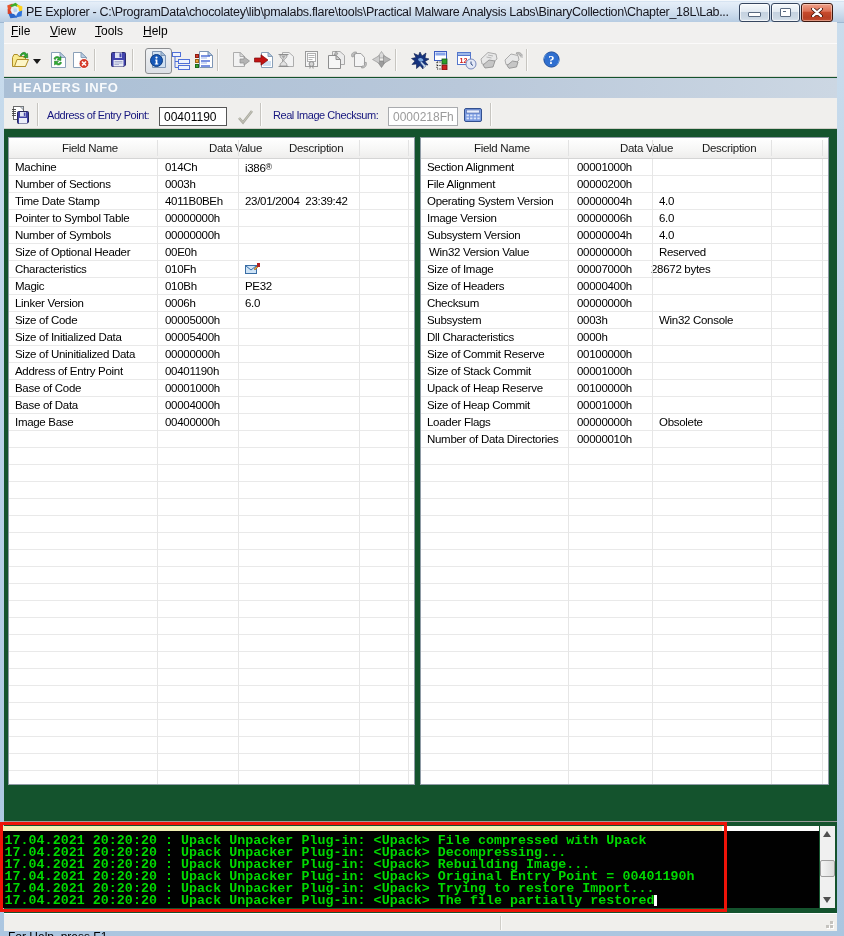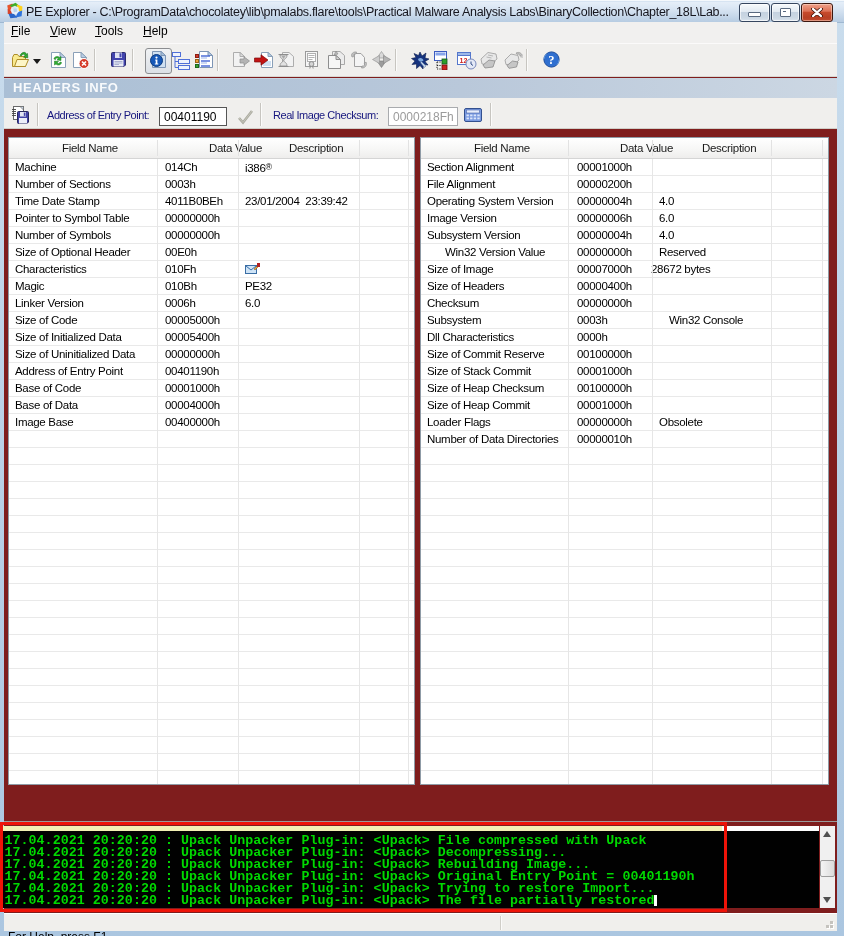--- a/index.html
+++ b/index.html
@@ -22,21 +22,21 @@
   #btn-close{left:801px;width:30px;
     background:linear-gradient(180deg,#efa28c 0%,#dd7257 42%,#c64a2c 50%,#b84024 78%,#c04a2e 100%);
     border-color:#3c1810;box-shadow:inset 0 0 0 1px rgba(255,225,210,.5);}
   #btn-min .glyph{position:absolute;left:8px;top:8px;width:11px;height:3px;background:#fff;
     border:1px solid #5a6a80;border-radius:1px;}
   #btn-max .glyph{position:absolute;left:8px;top:4px;width:9px;height:7px;background:#fff;
     border:1px solid #5a6a80;border-radius:1px;}
   #btn-max .glyph:after{content:"";position:absolute;left:2px;top:2px;width:3px;height:1px;background:#5a6a80;}
   #btn-close .glyph{position:absolute;left:9px;top:4px;width:12px;height:9px;}
   
-  #client{position:absolute;left:4px;top:22px;width:833px;height:908px;background:#7f1d1d;}
+  #client{position:absolute;left:4px;top:22px;width:833px;height:908px;background:#14532d;}
   
   #menubar{position:absolute;left:0;top:0;width:833px;height:21px;background:#f1f0ef;}
   .menuitem{position:absolute;top:2px;font-size:12px;color:#000;}
   .menuitem u{text-decoration:underline;}
   
   #toolbar{position:absolute;left:0;top:21px;width:833px;height:32px;
     background:#f0efed;border-top:1px solid #fbfafa;border-bottom:1px solid #d9d7d2;}
   .tsep{position:absolute;top:5px;width:1px;height:22px;background:#c7c5c0;border-right:1px solid #fbfbfa;}
   .ti{position:absolute;top:7px;}
   
@@ -403,56 +403,56 @@
         <b style="left:6px">Image Version</b>
         <b style="left:156px">00000006h</b>
         <b style="left:238px">6.0</b>
       </div>
     <div class="lrow" style="top:89px">
         <b style="left:6px">Subsystem Version</b>
         <b style="left:156px">00000004h</b>
         <b style="left:238px">4.0</b>
       </div>
     <div class="lrow" style="top:106px">
-        <b style="left:24px">Win32 Version Value</b>
+        <b style="left:8px">Win32 Version Value</b>
         <b style="left:156px">00000000h</b>
         <b style="left:238px">Reserved</b>
       </div>
     <div class="lrow" style="top:123px">
         <b style="left:6px">Size of Image</b>
         <b style="left:156px">00007000h</b>
         <b style="left:230px">28672 bytes</b>
       </div>
     <div class="lrow" style="top:140px">
         <b style="left:6px">Size of Headers</b>
         <b style="left:156px">00000400h</b>
       </div>
     <div class="lrow" style="top:157px">
         <b style="left:6px">Checksum</b>
         <b style="left:156px">00000000h</b>
       </div>
     <div class="lrow" style="top:174px">
         <b style="left:6px">Subsystem</b>
         <b style="left:156px">0003h</b>
-        <b style="left:248px">Win32 Console</b>
+        <b style="left:238px">Win32 Console</b>
       </div>
     <div class="lrow" style="top:191px">
         <b style="left:6px">Dll Characteristics</b>
         <b style="left:156px">0000h</b>
       </div>
     <div class="lrow" style="top:208px">
         <b style="left:6px">Size of Commit Reserve</b>
         <b style="left:156px">00100000h</b>
       </div>
     <div class="lrow" style="top:225px">
         <b style="left:6px">Size of Stack Commit</b>
         <b style="left:156px">00001000h</b>
       </div>
     <div class="lrow" style="top:242px">
-        <b style="left:6px">Size of Heap Checksum</b>
+        <b style="left:6px">Upack of Heap Reserve</b>
         <b style="left:156px">00100000h</b>
       </div>
     <div class="lrow" style="top:259px">
         <b style="left:6px">Size of Heap Commit</b>
         <b style="left:156px">00001000h</b>
       </div>
     <div class="lrow" style="top:276px">
         <b style="left:6px">Loader Flags</b>
         <b style="left:156px">00000000h</b>
         <b style="left:238px">Obsolete</b>

